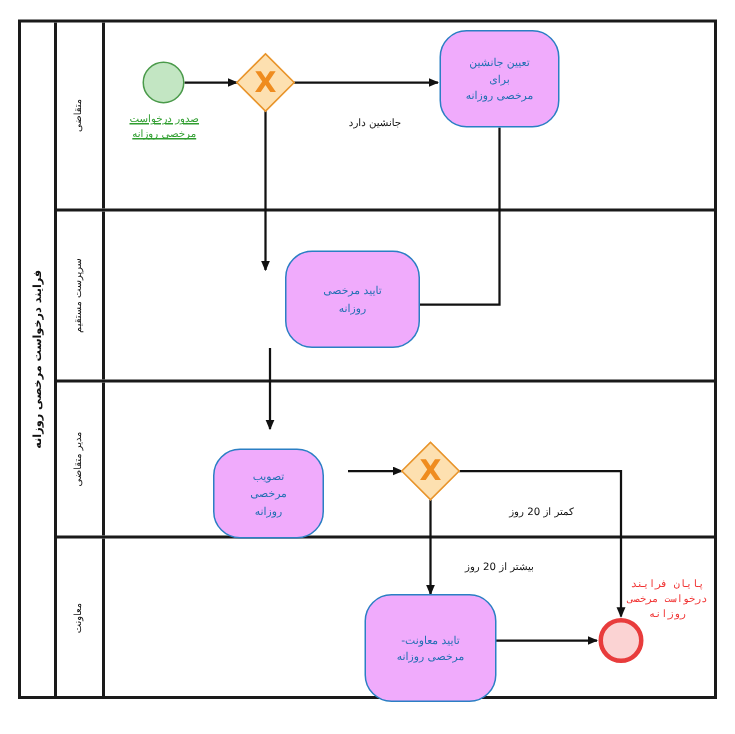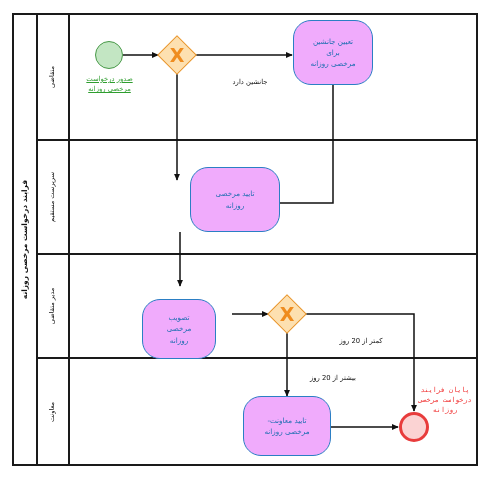--- a/index.html
+++ b/index.html
@@ -243,21 +243,21 @@
 
   <div class="gateway" style="left:267px;top:294px;">
     <div class="gw-shape"></div>
     <div class="gw-x">X</div>
   </div>
 
   <div class="lbl lbl-dark" style="left:322px;top:300px;width:78px;">کمتر از 20 روز</div>
 
   <div class="lbl lbl-dark" style="left:292px;top:337px;width:82px;">بیشتر از 20 روز</div>
 
-  <div class="task" style="left:243px;top:396px;width:88px;height:60px;">تایید معاونت-
+  <div class="task" style="left:243px;top:396px;width:88px;height:72px;">تایید معاونت-
 مرخصی روزانه</div>
 
   <div class="end-event" style="left:399px;top:412px;"></div>
   <div class="lbl lbl-red" style="left:408px;top:385px;width:74px;font-family:Liberation Mono, monospace;">پایان فرایند
 درخواست مرخصی
 روزانه</div>
 
 </div>
 
 </body></html>

